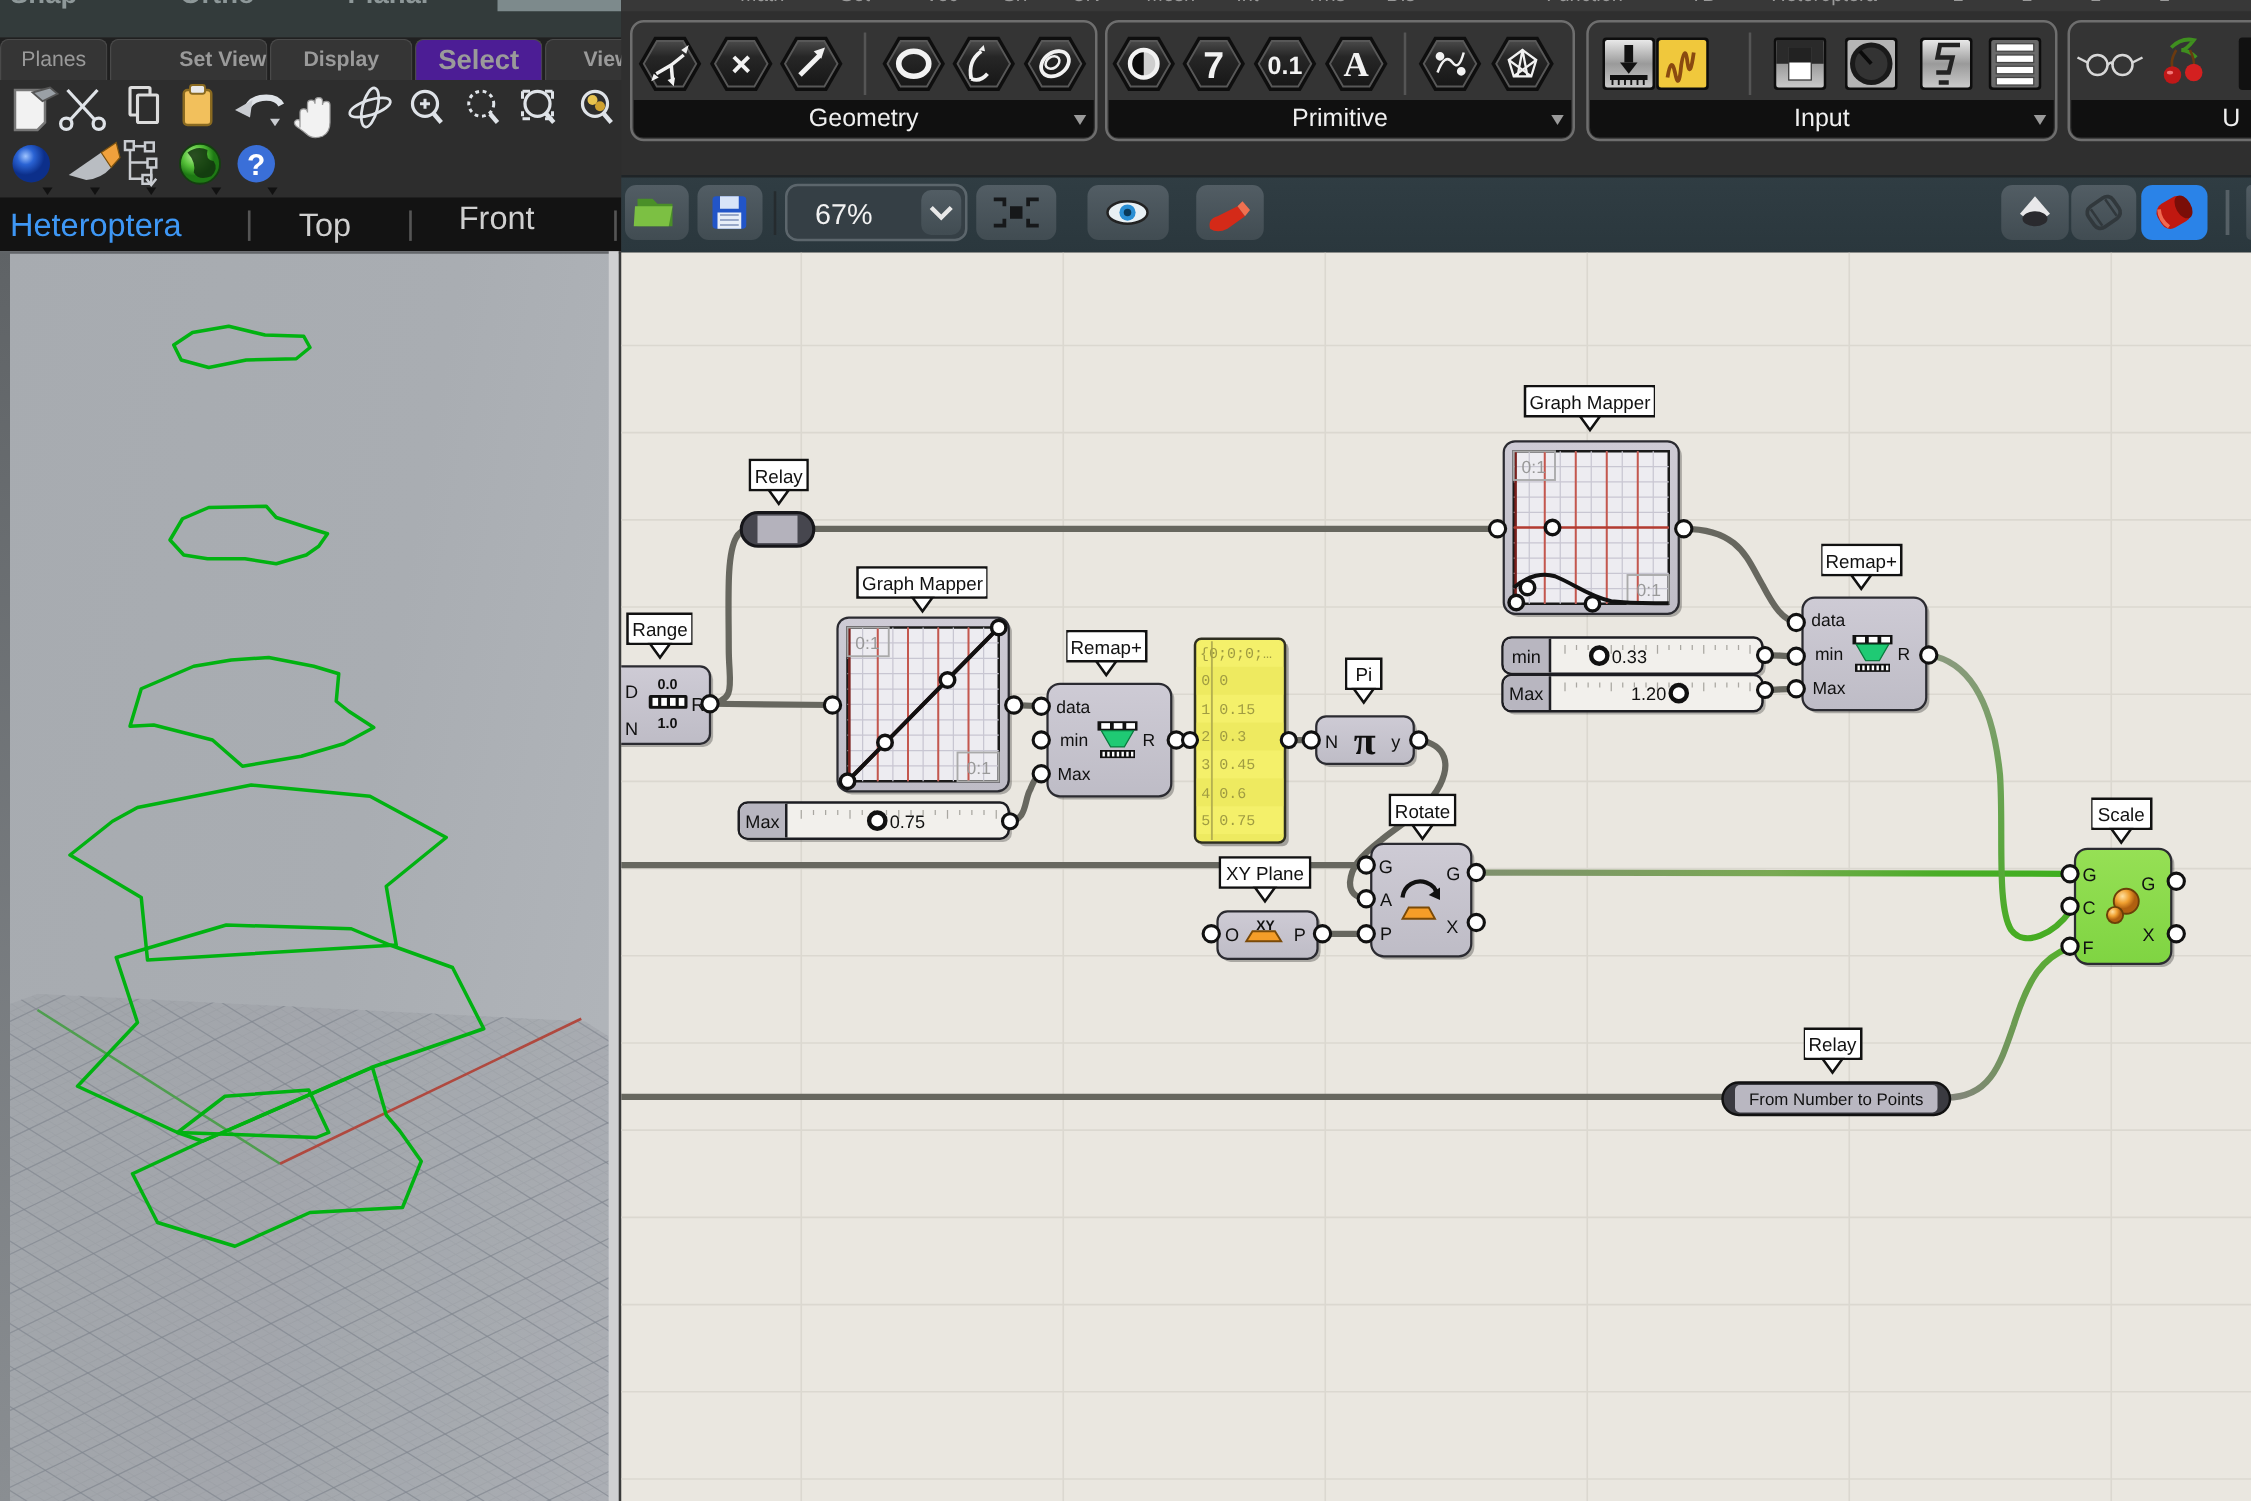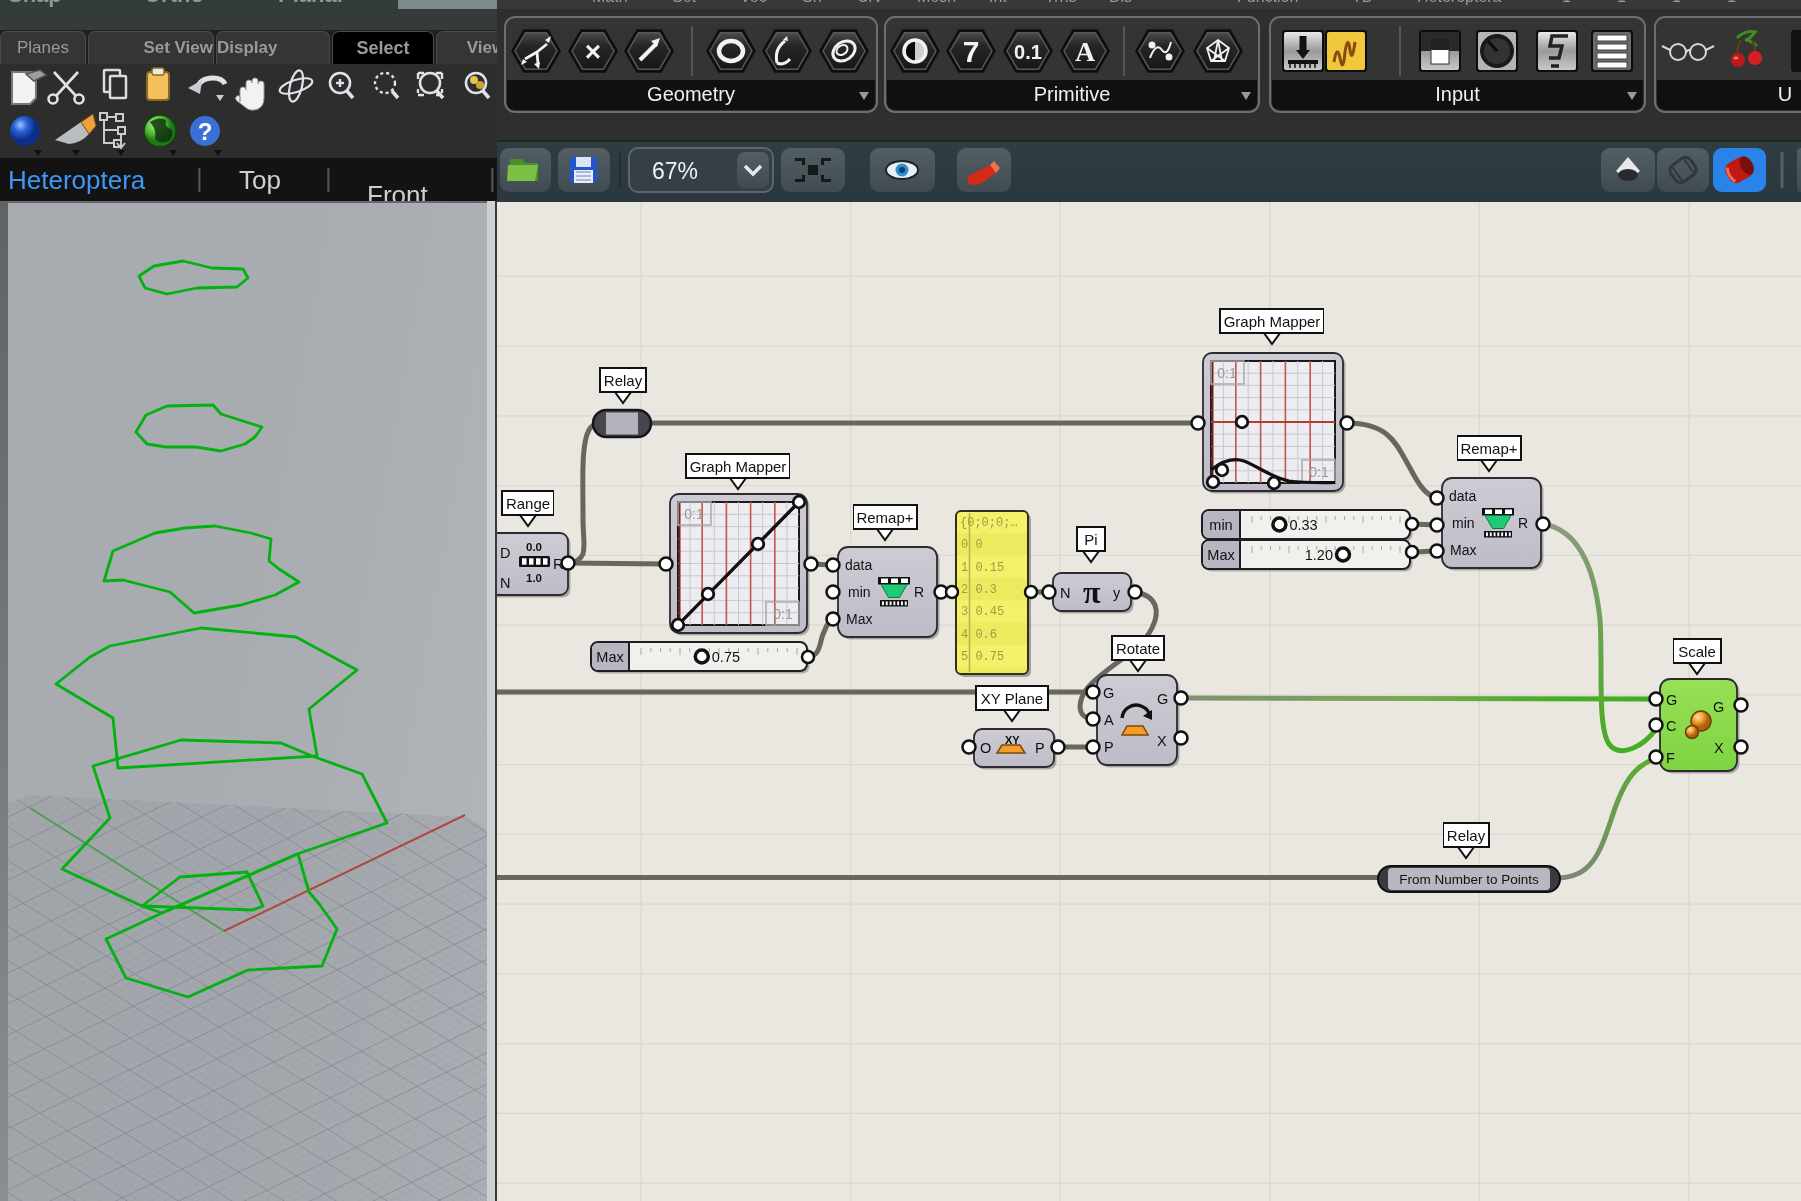--- a/index.html
+++ b/index.html
@@ -10,22 +10,22 @@
 <div id="page">
 <div class="abs" style="left:0;top:0;width:497px;height:30px;background:#333b3b">
       <div class="abs" style="left:398px;top:0;width:99px;height:9px;background:#7d8a8c;border-radius:0 0 0 0"></div>
       <div class="abs" style="left:8px;top:-18px;height:25px;overflow:hidden;color:#8e9899;font-size:22px;font-weight:bold">Snap</div>
       <div class="abs" style="left:144px;top:-18px;height:25px;overflow:hidden;color:#8e9899;font-size:22px;font-weight:bold">Ortho</div>
       <div class="abs" style="left:278px;top:-18px;height:25px;overflow:hidden;color:#8e9899;font-size:22px;font-weight:bold">Planar</div>
     </div>
     <div class="abs" style="left:0;top:30px;width:497px;height:34px;background:#202020">
       <div class="abs" style="left:0px;top:1px;width:86px;height:33px;background:#353535;border:1px solid #4a4a4a;border-bottom:none;border-radius:7px 7px 0 0;color:#9a9a9a;font-weight:normal;font-size:17px;text-align:center;line-height:32px">Planes</div>
       <div class="abs" style="left:88px;top:1px;width:126px;height:33px;background:#353535;border:1px solid #4a4a4a;border-bottom:none;border-radius:7px 7px 0 0;color:#9a9a9a;font-weight:bold;font-size:17px;text-align:right;line-height:32px">Set View</div>
-      <div class="abs" style="left:216px;top:1px;width:114px;height:33px;background:#353535;border:1px solid #4a4a4a;border-bottom:none;border-radius:7px 7px 0 0;color:#9a9a9a;font-weight:bold;font-size:17px;line-height:32px">Display</div>
-      <div class="abs" style="left:332px;top:1px;width:102px;height:33px;background:#000000;border:1px solid #4a4a4a;border-bottom:none;border-radius:7px 7px 0 0;color:#9a9a9a;font-weight:bold;font-size:18px;text-align:center;line-height:32px">Select</div>
+      <div class="abs" style="left:216px;top:1px;width:114px;height:33px;background:#353535;border:1px solid #4a4a4a;border-bottom:none;border-radius:7px 7px 0 0;color:#9a9a9a;font-weight:bold;font-size:17px;text-align:center;line-height:32px">Display</div>
+      <div class="abs" style="left:332px;top:1px;width:102px;height:33px;background:#4c1d95;border:1px solid #4a4a4a;border-bottom:none;border-radius:7px 7px 0 0;color:#9a9a9a;font-weight:bold;font-size:22px;text-align:center;line-height:32px">Select</div>
       <div class="abs" style="left:436px;top:1px;width:100px;height:33px;background:#353535;border:1px solid #4a4a4a;border-bottom:none;border-radius:7px 7px 0 0;color:#9a9a9a;font-weight:bold;font-size:17px;text-align:center;line-height:32px">View</div>
     </div>
     <div class="abs" style="left:0;top:64px;width:497px;height:94px;background:#2d2d2d"></div>
     <svg class="abs" style="left:0;top:64px" width="497" height="94" viewBox="0 0 497 94">
       <g stroke="#e8e8e8" fill="none" stroke-width="2.5">
         <path d="M12 8 h24 v26 l-6 6 h-18 z" fill="#f2f2f2" stroke="#777" stroke-width="2"></path>
       </g>
       <path d="M26 10 l14 -4 l6 5 l-12 6 z" fill="#9aa0a6" stroke="#555" stroke-width="1.5"></path>
       <g stroke="#dfe3e8" stroke-width="2.6" fill="none">
         <line x1="54" y1="8" x2="76" y2="32"></line>
@@ -95,21 +95,21 @@
       <path d="M72 86 l8 0 l-4 6 z" fill="#111"></path>
       <path d="M117 86 l8 0 l-4 6 z" fill="#111"></path>
       <path d="M169 86 l8 0 l-4 6 z" fill="#111"></path>
       <path d="M214 86 l8 0 l-4 6 z" fill="#111"></path>
     </svg>
     <div class="abs" style="left:0;top:158px;width:497px;height:43px;background:#131313;color:#cfcfcf;font-size:26px">
       <span class="abs" style="left:8px;top:7px;color:#3e97f5">Heteroptera</span>
       <span class="abs" style="left:196px;top:5px;color:#555">|</span>
       <span class="abs" style="left:239px;top:7px">Top</span>
       <span class="abs" style="left:325px;top:5px;color:#555">|</span>
-      <span class="abs" style="left:367px;top:22px">Front</span>
+      <span class="abs" style="left:367px;top:1px">Front</span>
       <span class="abs" style="left:489px;top:5px;color:#555">|</span>
     </div>
     <div class="abs" style="left:0;top:201px;width:497px;height:1000px;background:linear-gradient(100deg,#a7abb0 0%,#a9adb2 55%,#b0b4b9 88%,#b6b9be 100%)">
       <div class="abs" style="left:0;top:0;width:497px;height:2px;background:#63666a"></div>
       <svg class="abs" style="left:0;top:0" width="497" height="1000" viewBox="0 201 497 1000" preserveAspectRatio="none">
         <defs>
           <clipPath id="gplane">
             <polygon points="30,795 468,817 487,829 487,1201 0,1201 0,806"></polygon>
           </clipPath>
         </defs>

